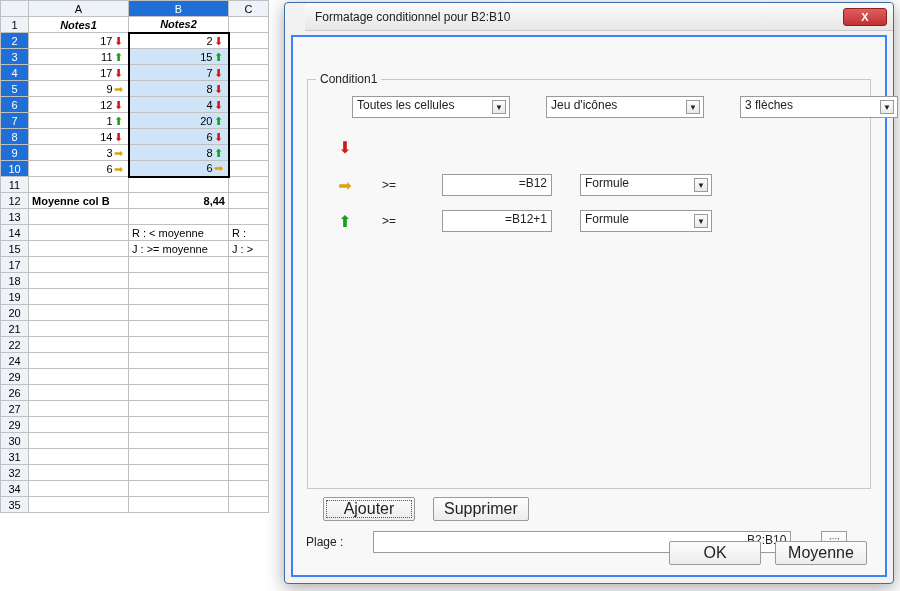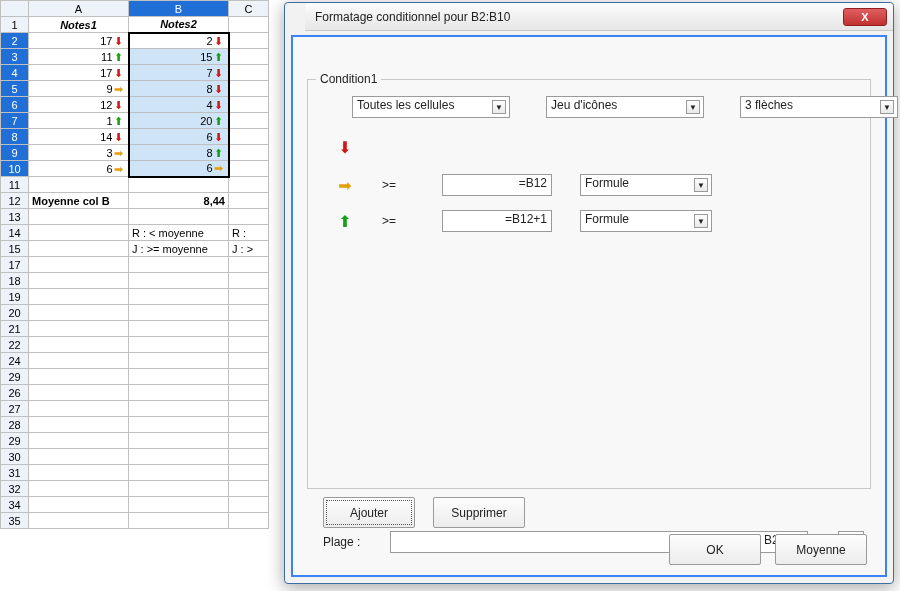--- a/index.html
+++ b/index.html
@@ -153,32 +153,32 @@
   .big-arrow.right { color:#e0a010; } .big-arrow.right::before{content:"\27A1";}
   .big-arrow.up { color:#16a016; } .big-arrow.up::before{content:"\2B06";}
 
   .rule-row { position: absolute; left: 28px; display: flex; align-items: center; gap: 28px; }
   .rule-row .op { width: 32px; text-align:left; }
   .rule-row .val { width: 110px; }
   .rule-row .mode { width: 132px; }
 
   .add-del { position: absolute; left: 30px; top: 460px; display: flex; gap: 18px; }
   .btn {
-    height: 31px;
+    height: 24px;
     min-width: 92px;
     border: 1px solid #9a9a9a;
     background: linear-gradient(#fdfdfd,#ececec);
-    font-size: 12px;
+    font-size: 16px;
     display: inline-flex; align-items:center; justify-content:center;
     border-radius: 2px;
     padding: 0 10px;
   }
   .btn.focus { outline: 1px dotted #555; outline-offset: -4px; }
 
-  .range-row { position: absolute; left: 30px; top: 494px; display:flex; align-items:center; gap: 30px; }
+  .range-row { position: absolute; left: 13px; top: 494px; display:flex; align-items:center; gap: 30px; }
   .range-row .text-input { width: 418px; }
   .pick-btn {
     width: 26px; height: 22px;
     border: 1px solid #9a9a9a;
     background: linear-gradient(#fdfdfd,#ececec);
     display:flex; align-items:center; justify-content:center;
     font-size: 12px; color:#2a7a2a;
   }
 
   .footer { position: absolute; right: 18px; bottom: 10px; display: flex; gap: 14px; border-radius: 8px; }
@@ -335,26 +335,20 @@
         <td></td>
       </tr>
       <tr>
         <th class="row-hd">26</th>
         <td></td>
         <td class=""></td>
         <td></td>
       </tr>
       <tr>
         <th class="row-hd">27</th>
-        <td></td>
-        <td class=""></td>
-        <td></td>
-      </tr>
-      <tr>
-        <th class="row-hd">28</th>
         <td></td>
         <td class=""></td>
         <td></td>
       </tr>
       <tr>
         <th class="row-hd">29</th>
         <td></td>
         <td class=""></td>
         <td></td>
       </tr>

